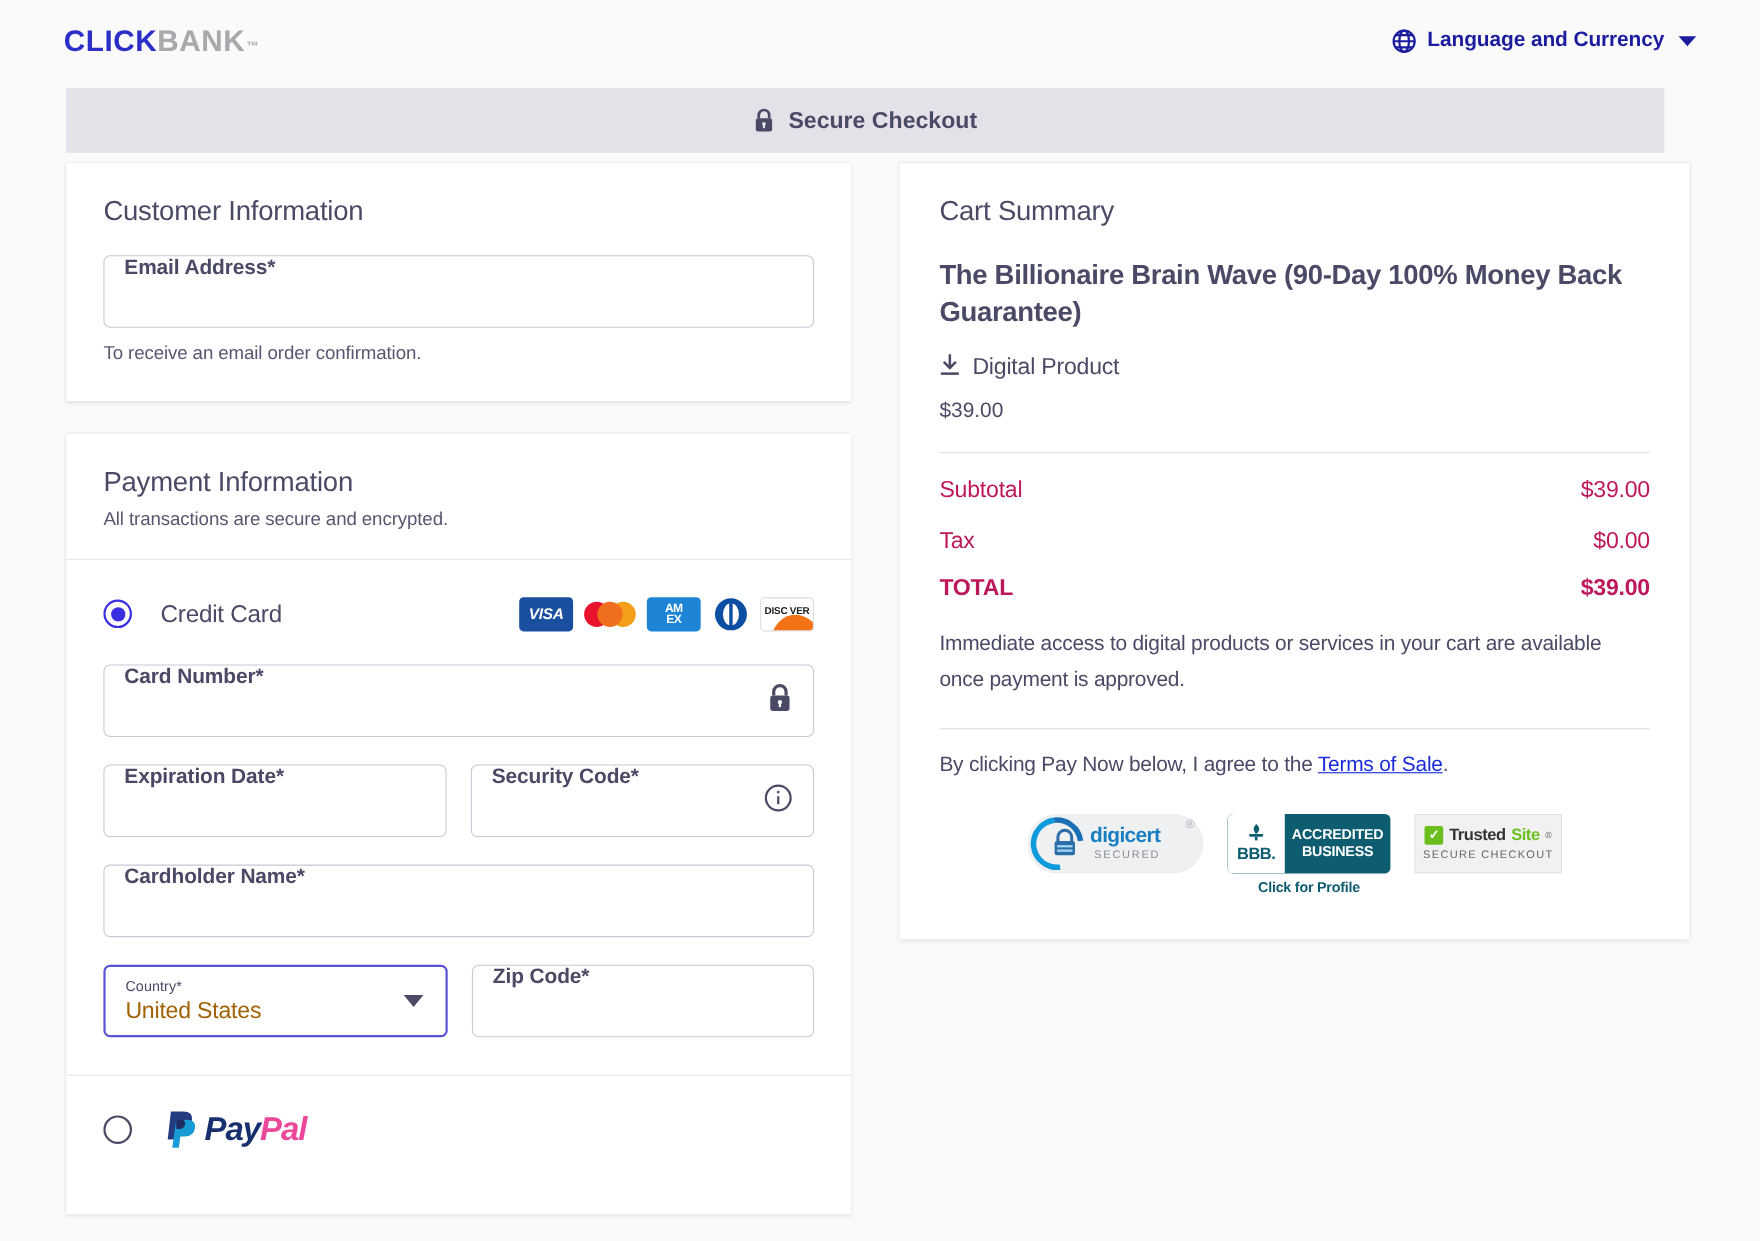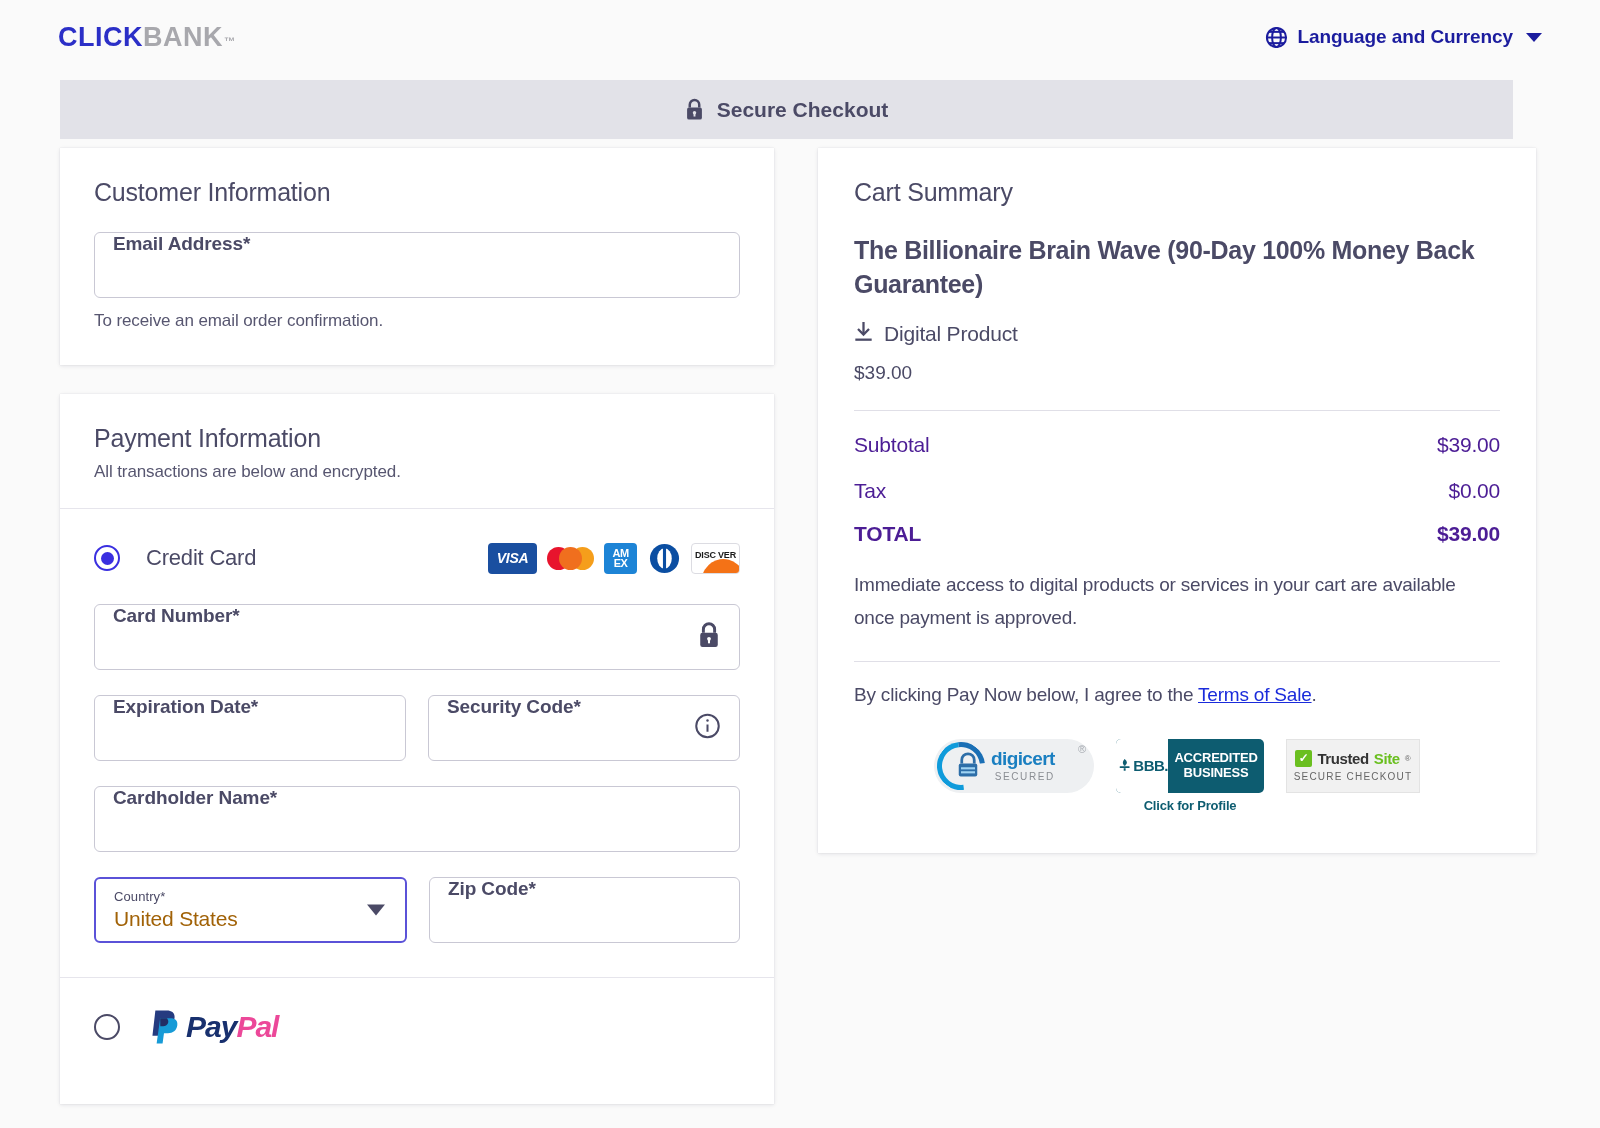--- a/index.html
+++ b/index.html
@@ -93,21 +93,21 @@
   }
   .brands { margin-left: auto; display: flex; align-items: center; gap: 9px; justify-content: center; }
 
   .brand { height: 31px; border-radius: 4px; display: flex; align-items: center; justify-content: center; }
   .brand-visa { width: 49px; background: #1a4fa0; color: #fff; font-size: 14px; font-weight: 700; font-style: italic; letter-spacing: -0.3px;}
   .brand-mc   { width: 49px; position: relative; background: #fff; }
   .mc-c { position: absolute; top: 4px; width: 23px; height: 23px; border-radius: 50%; }
   .mc-red { left: 1px; background: #e8142d; }
   .mc-yel { right: 1px; background: #f59e1b; }
   .mc-mid { left: 13px; width: 23px; height: 23px; top:4px; background: #f06f1e; border-radius: 50%; }
-  .brand-amex { width: 33px; background: #1d84d6; position: relative; overflow: hidden; }
+  .brand-amex { width: 49px; background: #1d84d6; position: relative; overflow: hidden; }
   .amex-box { background:#1d84d6; color:#fff; text-align:center; line-height:10px; }
   .amex-t { font-size: 11px; font-weight: 700; color:#fff; letter-spacing:-0.5px; }
   .brand-diners { width: 36px; background:#fff; display:flex; align-items:center; justify-content:center;}
   .brand-disc { width: 49px; background: #fff; border:1px solid #dcdce2; position: relative; overflow:hidden;}
   .disc-text { font-size: 9px; font-weight: 800; color:#1a1a1a; letter-spacing:-0.2px; position:relative; z-index:2; top:-3px;}
   .disc-swoosh { position:absolute; right:-6px; bottom:-12px; width:46px; height:26px; background:#f47216; border-radius: 50% 50% 0 0 / 100% 100% 0 0; transform: rotate(-9deg);}
 
   .f-row { display: flex; gap: 22px; }
   .f-row .field { flex: 1; }
 
@@ -142,21 +142,21 @@
     line-height: 1.36; letter-spacing: -0.3px;
   }
   .digital-row { margin-top: 20px; display: flex; align-items: center; gap: 11px; }
   .digital-text { font-size: 21px; color: #4b4a66; letter-spacing: -0.2px; }
   .price-line { margin-top: 16px; font-size: 19px; color: #4b4a66; }
 
   .hr { height: 1px; background: #e0dfe7; margin: 26px 0 0 0; }
 
   .total-row {
     display: flex; justify-content: space-between; align-items: baseline;
-    font-size: 21px; color: #4c1d95; margin-top: 22px; letter-spacing: -0.2px; gap: 44px;
+    font-size: 21px; color: #be185d; margin-top: 22px; letter-spacing: -0.2px; gap: 44px;
   }
   .total-row.grand { font-weight: 700; margin-top: 19px; }
   .access-note {
     margin-top: 22px; font-size: 19px; color: #4b4a66; line-height: 1.75; letter-spacing: -0.2px;
   }
   .terms-line { margin-top: 22px; font-size: 19px; color: #4b4a66; letter-spacing: -0.2px; }
   .terms-link { color: #1a2bdb; text-decoration: underline; cursor: pointer; }
 
   .pay-now {
     margin-top: 23px; width: 100%; height: 78px; border: 0; cursor: pointer;
@@ -181,21 +181,21 @@
   .dc-name { font-size: 19px; font-weight: 700; color: #1a7fc1; letter-spacing: -0.6px; }
   .dc-sub { font-size: 10px; color: #8a8d93; letter-spacing: 1.6px; margin-top: 4px; text-align: right;}
   .dc-reg { position: absolute; right: 8px; top: 4px; font-size: 11px; color: #a7abb1; }
 
   .bbb-wrap { display: flex; flex-direction: column; align-items: center; }
   .bbb {
     width: 148px; height: 54px; border-radius: 5px; overflow: hidden; display: flex;
     background: #0d5c70;
   }
   .bbb-left {
-    width: 52px; background: #fff; display: flex; flex-direction: row;
+    width: 52px; background: #fff; display: flex; flex-direction: column;
     align-items: center; justify-content: center;
   }
   .bbb-letters { font-size: 15px; font-weight: 800; color: #0d5c70; letter-spacing: -0.5px; }
   .bbb-right {
     flex: 1; color: #fff; display: flex; flex-direction: column;
     align-items: center; justify-content: center; line-height: 1.12;
   }
   .bbb-l1 { font-size: 13px; font-weight: 700; letter-spacing: -0.2px; }
   .bbb-l2 { font-size: 13px; font-weight: 700; letter-spacing: -0.2px; }
   .bbb-click { margin-top: 5px; font-size: 13px; font-weight: 700; color: #0d5c70; letter-spacing: -0.2px; }
@@ -262,21 +262,21 @@
       <div class="field">
         <span class="field-label">Email Address*</span>
       </div>
       <div class="helper">To receive an email order confirmation.</div>
     </div>
 
     <div class="card pay-card">
 
       <div class="pay-head">
         <div class="sec-title">Payment Information</div>
-        <div class="pay-sub">All transactions are below and encrypted.</div>
+        <div class="pay-sub">All transactions are secure and encrypted.</div>
       </div>
 
       <div class="pay-body">
 
         <div class="method-row">
           <span class="radio">
               <span class="dot"></span>
             </span>
           <span class="method-label">Credit Card</span>
 

